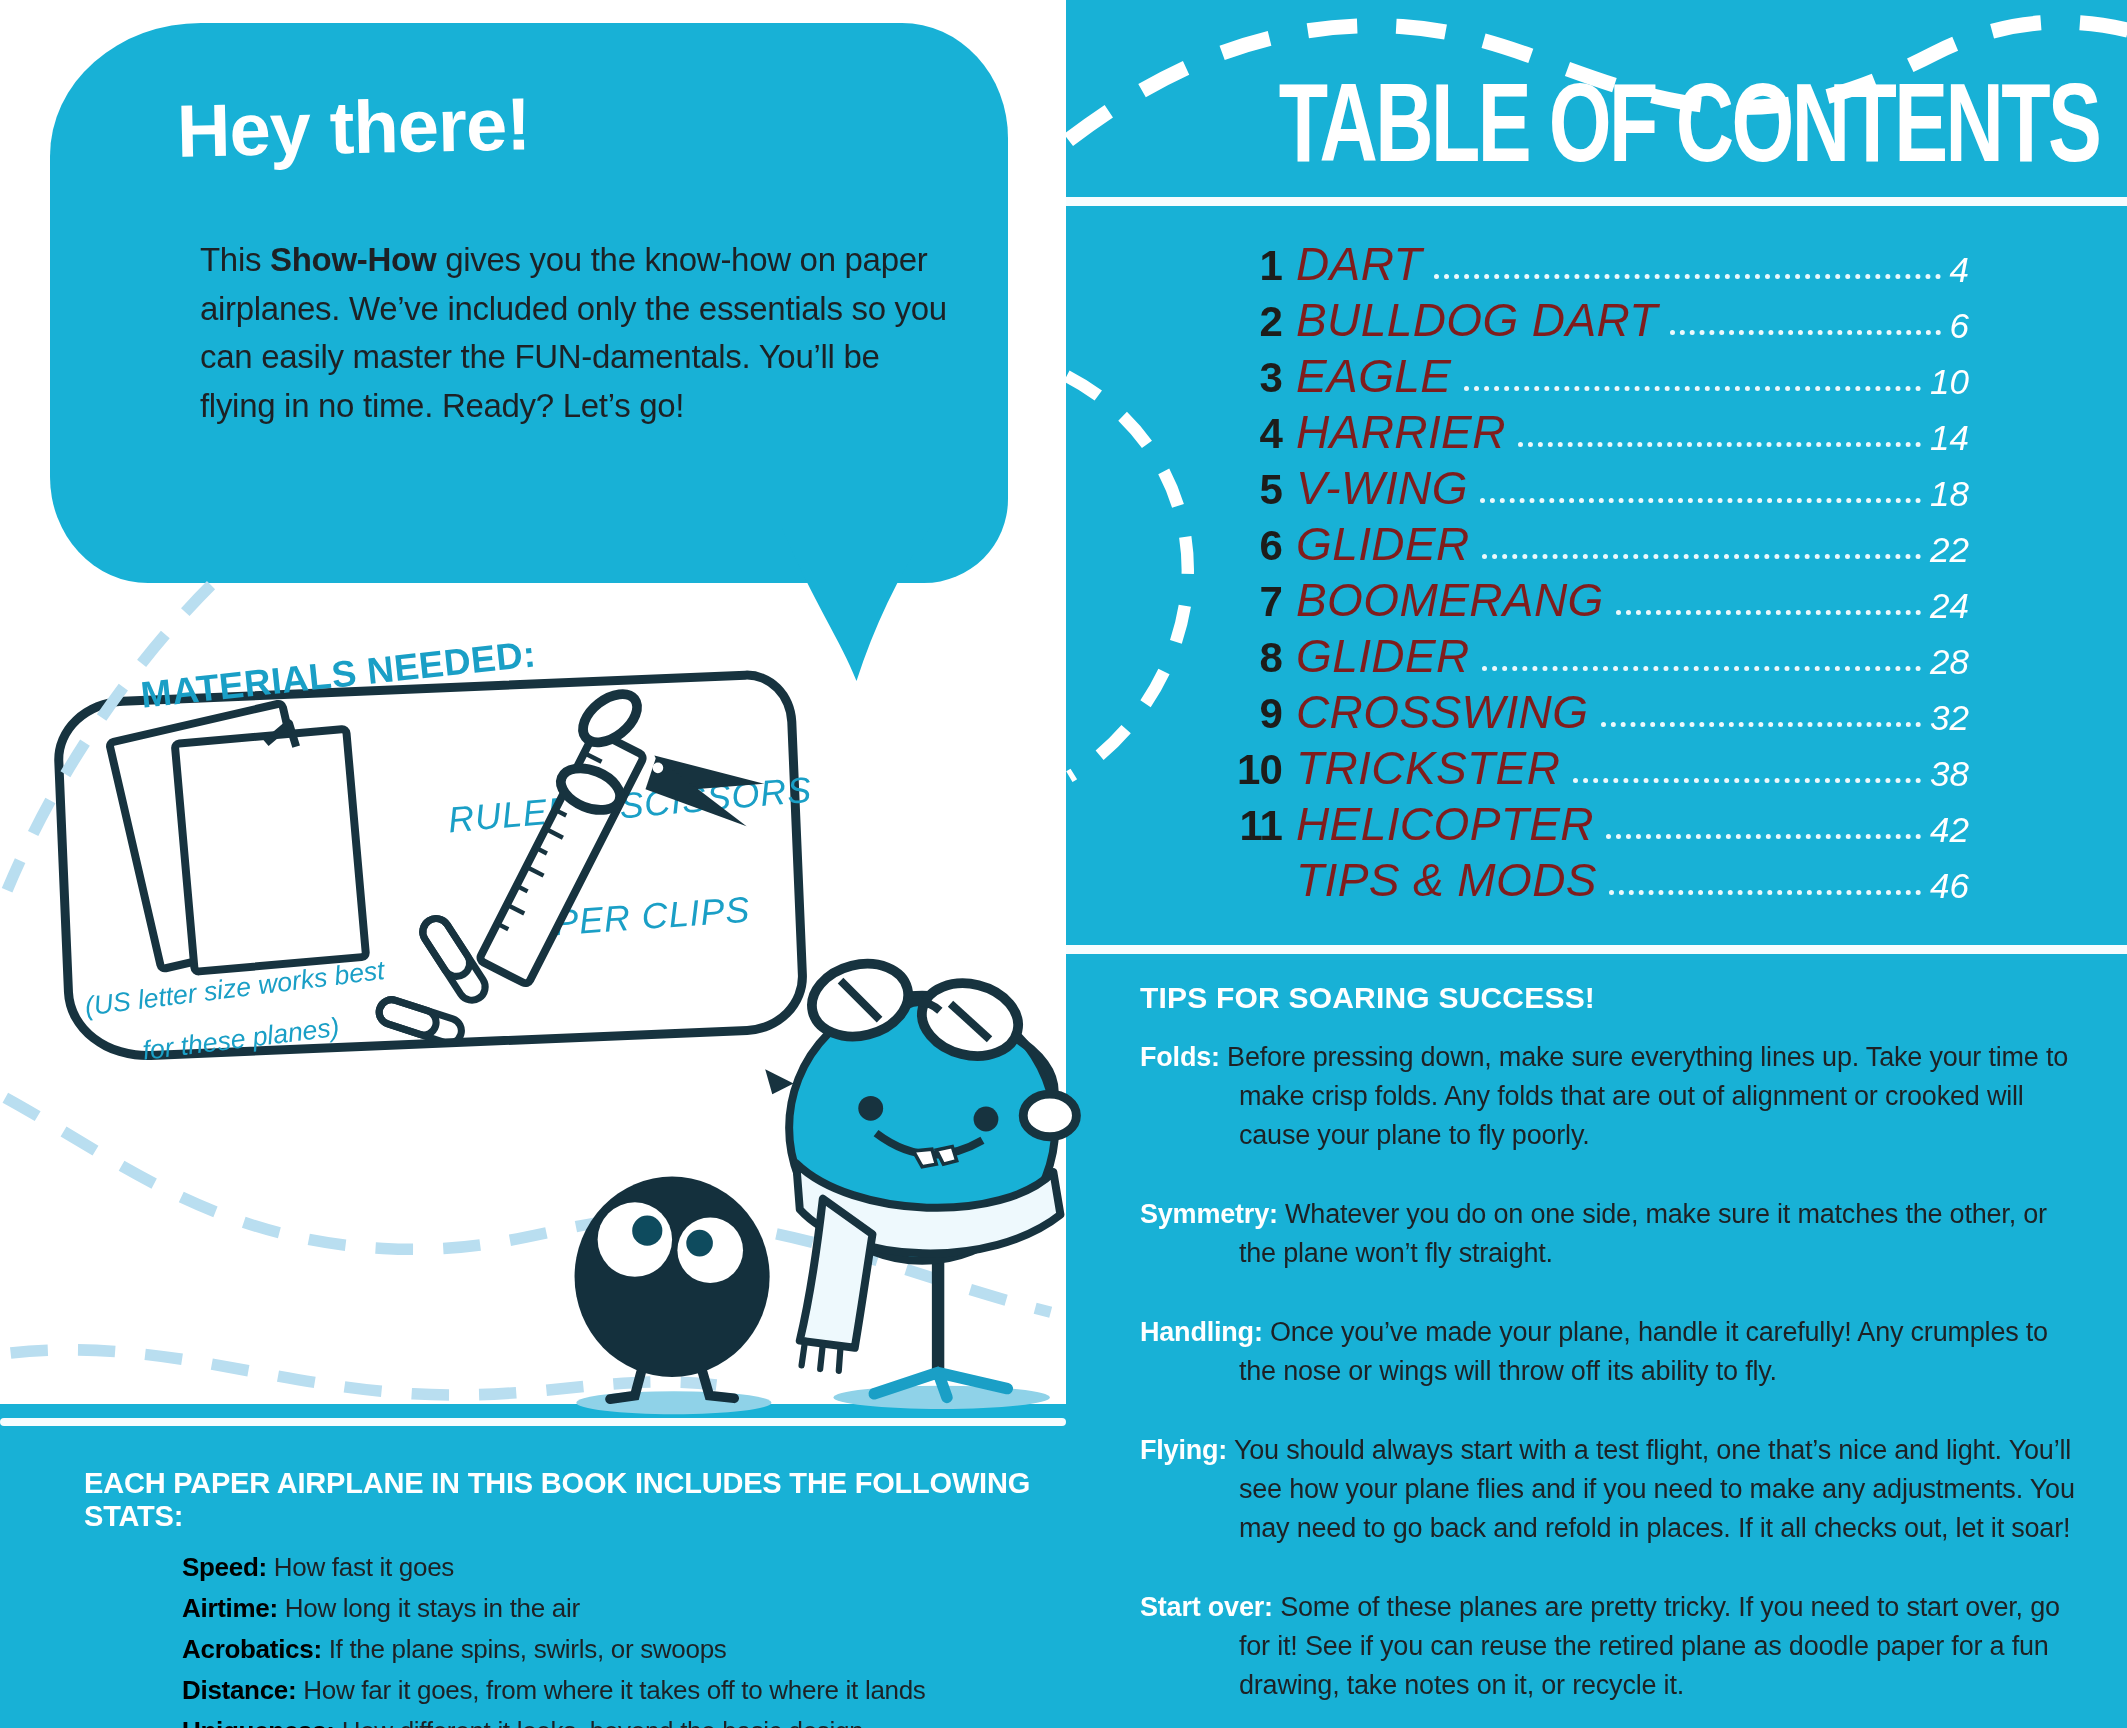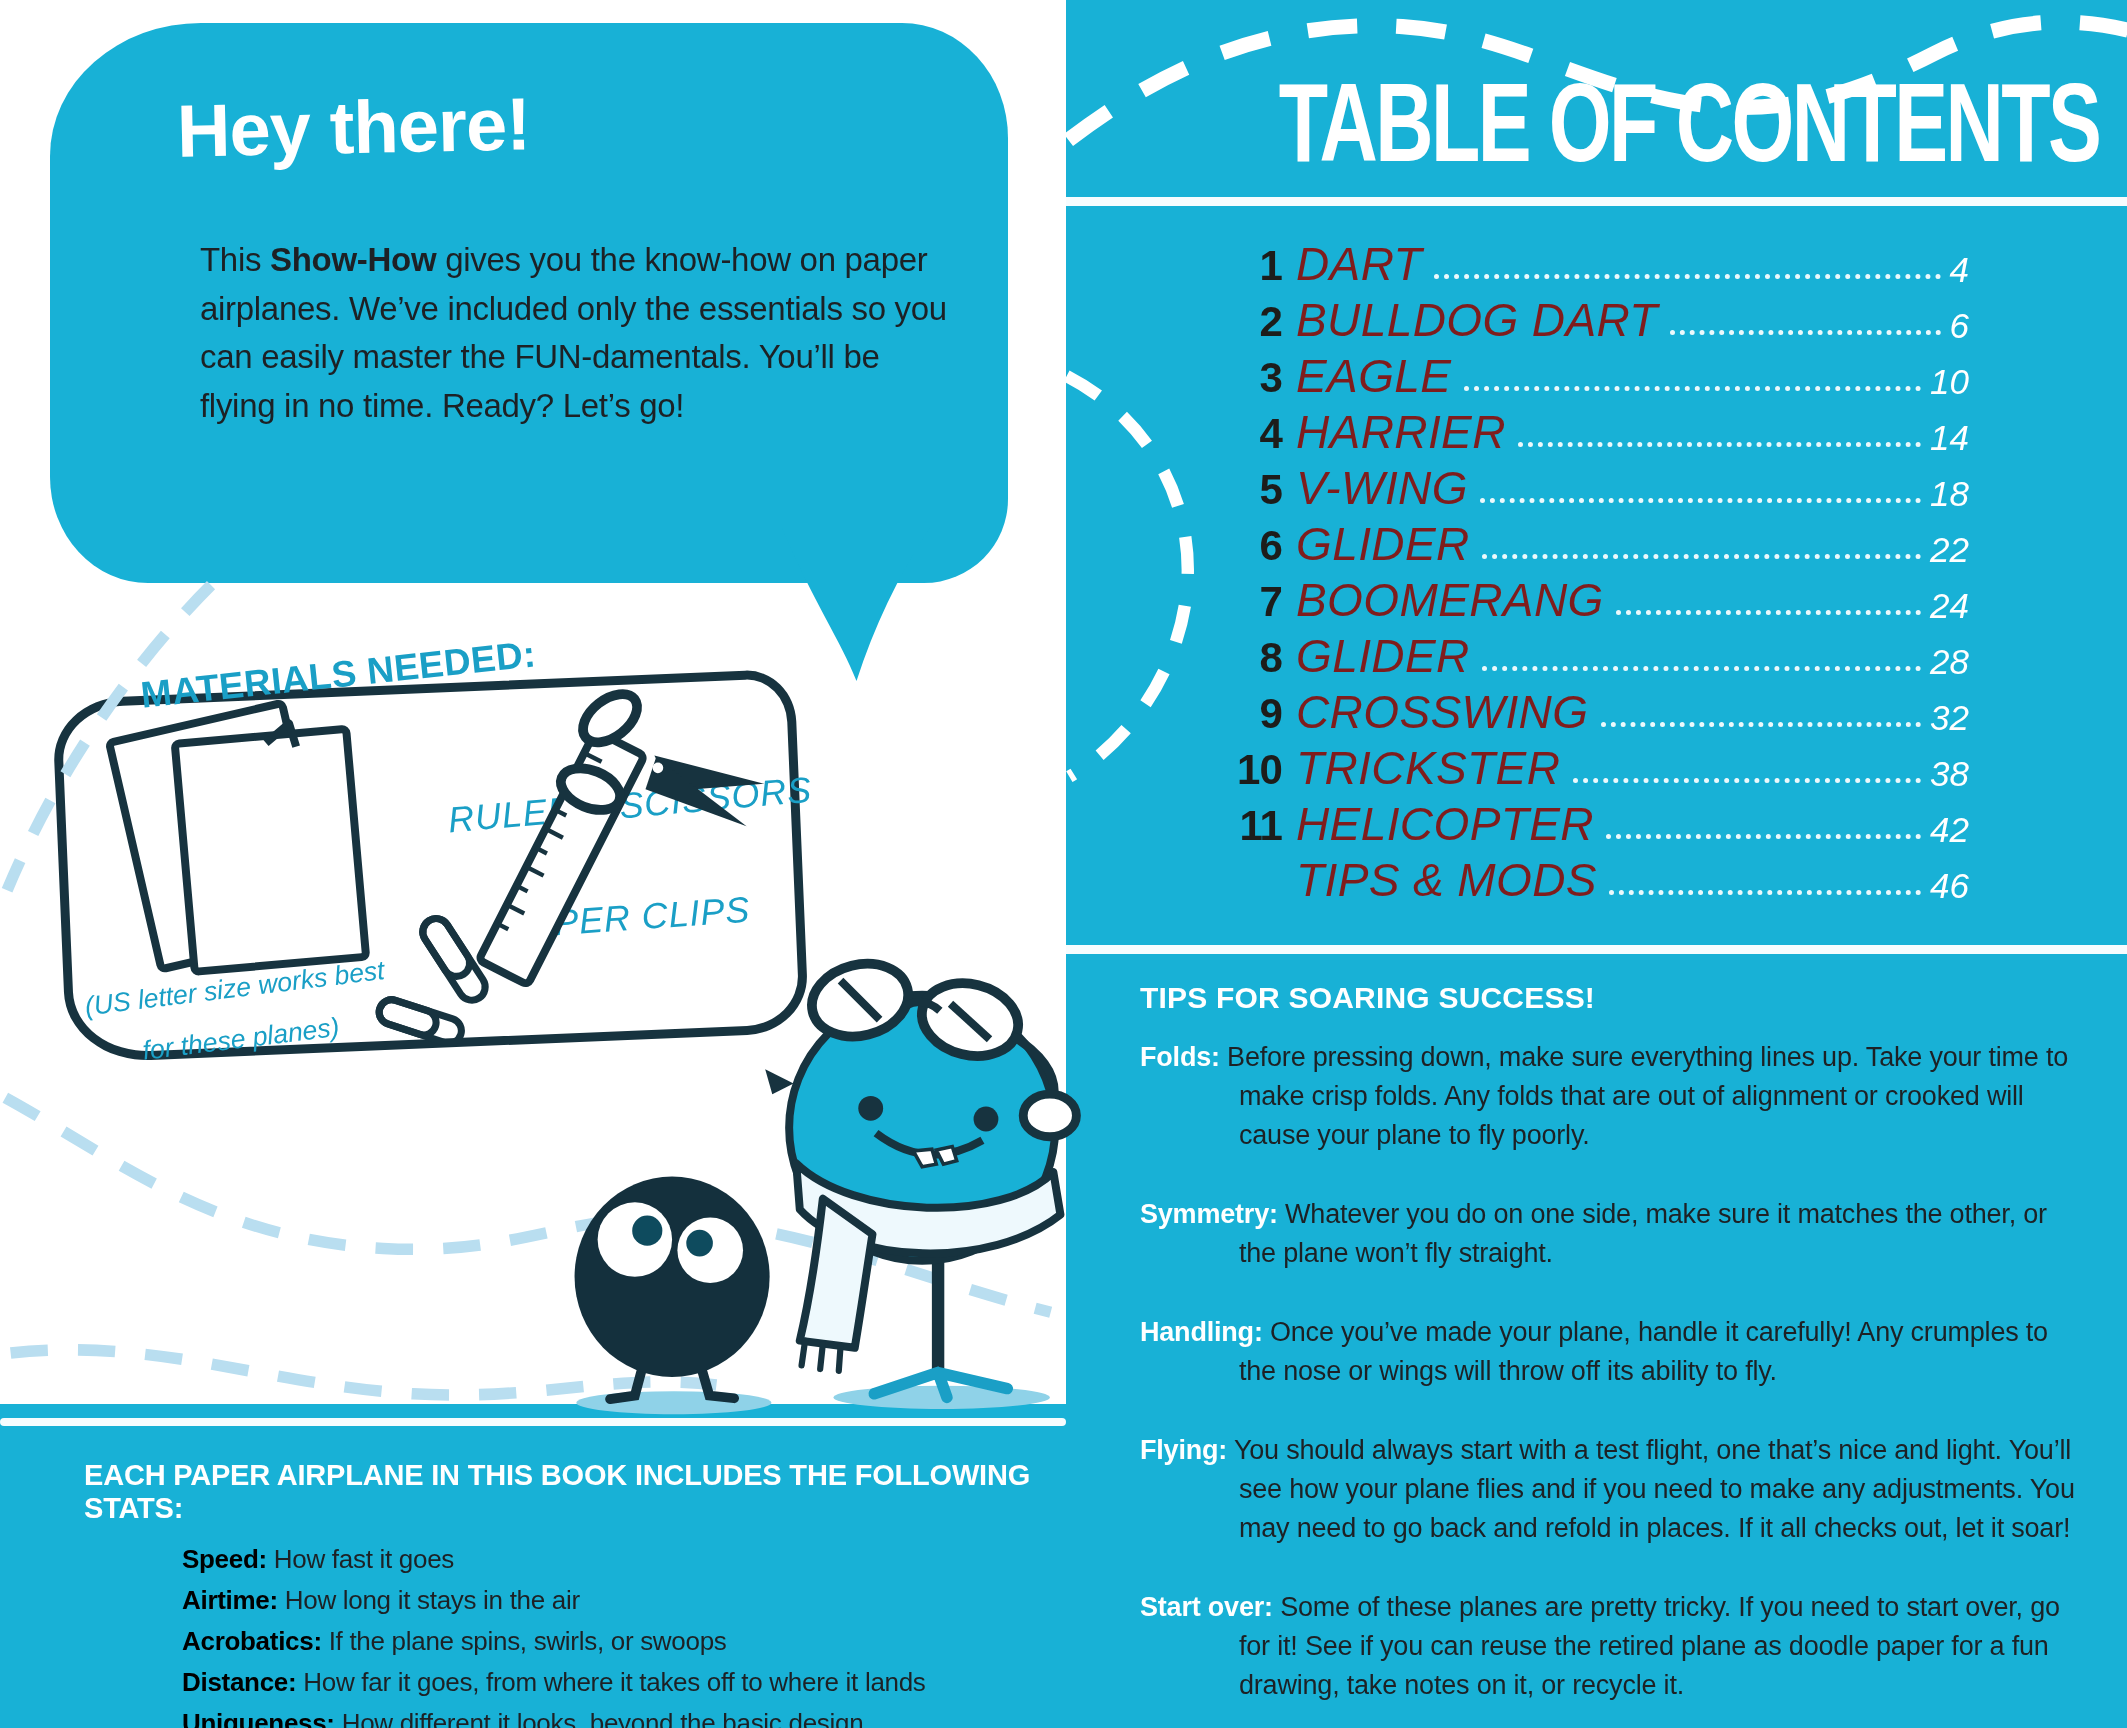--- a/index.html
+++ b/index.html
@@ -47,21 +47,21 @@
   .stats-band{
     position:absolute;left:0;top:1404px;width:1066px;height:325px;
     background:var(--teal);z-index:4;
   }
   .band-rule{
     position:absolute;left:0;top:14px;width:100%;height:8px;
     background:rgba(255,255,255,0.96);border-radius:4.4px;
   }
   .stats{position:absolute;left:84px;top:55px;width:975px;}
   .stats-heading{
-    color:#fff;font-size:29px;font-weight:bold;letter-spacing:-0.2px;margin:0 0 14px 0;
+    color:#fff;font-size:29px;font-weight:bold;letter-spacing:-0.2px;margin:8px 0 14px 0;
   }
   .stat{
     padding-left:98px;font-size:26px;line-height:41px;
     color:var(--ink);letter-spacing:-0.3px;
   }
   .stat-label{font-weight:bold;color:#000000;}
   
   .right-page{position:absolute;left:1066px;top:0;width:1246px;height:1729px;background:var(--teal);text-decoration:underline;}
   .toc-title{
     position:absolute;left:50%;top:60px;z-index:6;

